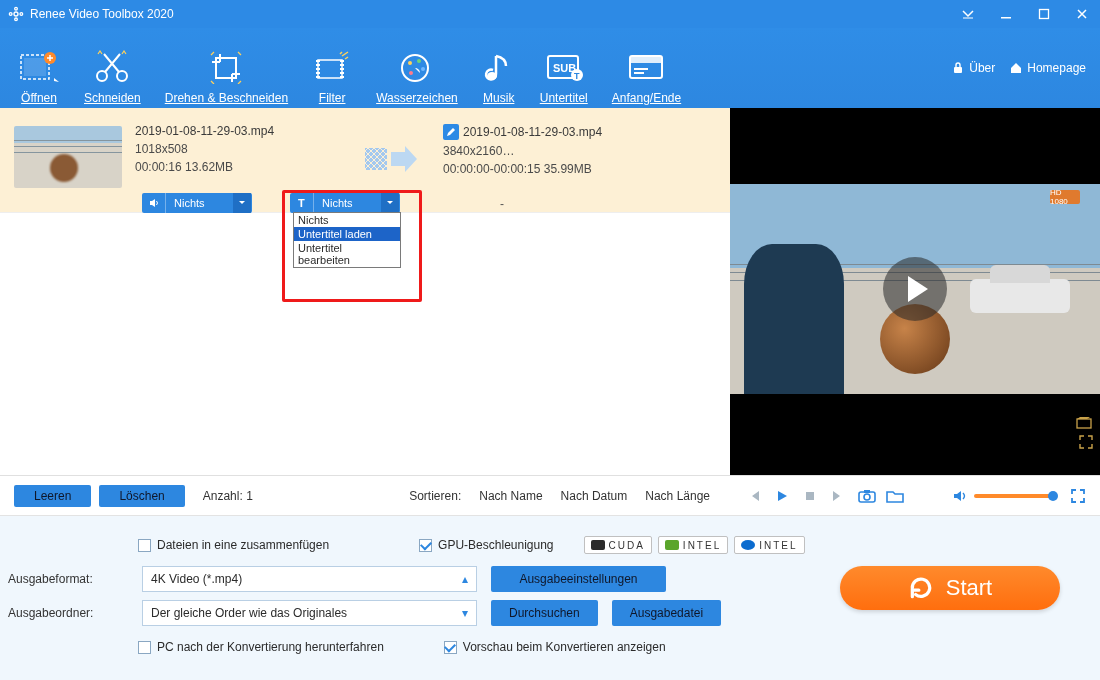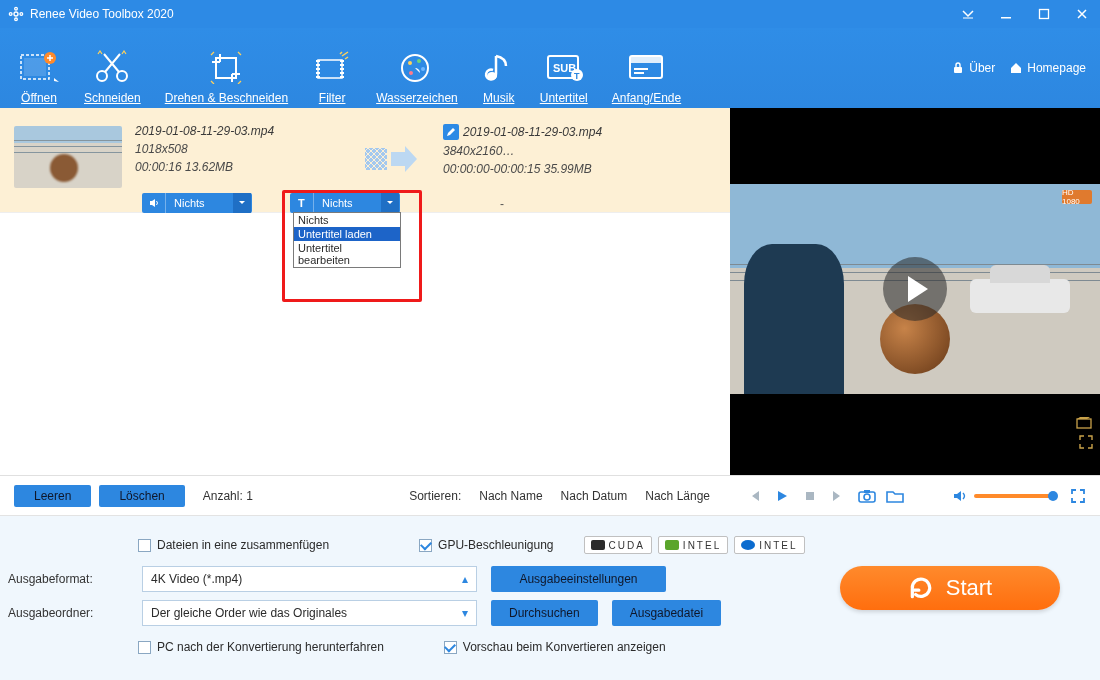--- a/index.html
+++ b/index.html
@@ -72,21 +72,20 @@
   .listpane { width: 730px; background: #fff; position: relative; overflow: visible; }
   .previewpane { width: 370px; background: #000; position: relative; }
   
   .filerow {
     height: 105px;
     background: var(--row-bg);
     display: flex;
     align-items: flex-start;
     border-bottom: 1px solid #eee;
     padding-top: 16px;
-    font-style: italic;
   }
   .thumbwrap { width: 135px; padding: 2px 8px 0 14px; }
   .thumb {
     width: 108px; height: 62px; background: #bfcdd4; border-radius: 2px;
     position: relative; overflow: hidden;
     background: linear-gradient(#a9c8de 0 28%, #d8d3c8 28% 100%);
   }
   .thumb::after { content:""; position:absolute; left:36px; bottom:6px; width:28px; height:28px; background:#8a5a35; border-radius:50%; filter: blur(1px); }
   .ball { position:absolute; left:38px; bottom:8px; width:24px; height:24px; background:radial-gradient(circle at 35% 35%, #c78349, #7b4621); border-radius:50%; }
   .fence { position:absolute; top:22%; left:0; right:0; height:1px; background:#85959e; box-shadow: 0 6px 0 #85959e, 0 12px 0 #85959e; }
@@ -126,21 +125,21 @@
   }
   .subdropdown div { padding: 1px 4px; cursor:pointer; }
   .subdropdown div.selected { background:#1d64c8; color:#fff; }
   
   .previewpane .blacktop { height: 76px; background:#000; }
   .previewpane .vframe {
     position:relative; margin: 0; height: 210px;
     background: linear-gradient(#8fb8d6 0 40%, #cfcac0 40% 100%);
     overflow:hidden;
   }
-  .vframe .hd { position:absolute; top:6px; right:8px; width:30px; height:14px; background:#e07a2e; color:#fff; font-size:8px; display:flex; align-items:center; justify-content:center; border-radius:2px; }
+  .vframe .hd { position:absolute; top:6px; right:20px; width:30px; height:14px; background:#e07a2e; color:#fff; font-size:8px; display:flex; align-items:center; justify-content:center; border-radius:2px; }
   .vframe .person { position:absolute; left:14px; bottom:0; width:100px; height:150px; background:#1e3a52; border-radius: 28px 28px 0 0 / 40px 40px 0 0; }
   .vframe .car { position:absolute; right:30px; top:95px; width:100px; height:34px; background:#e8e8e8; border-radius:6px; }
   .vframe .car::before { content:""; position:absolute; top:-14px; left:20px; width:60px; height:18px; background:#d8d8d8; border-radius:6px 6px 0 0; }
   .vframe .bigball { position:absolute; left:150px; bottom:20px; width:70px; height:70px; background:radial-gradient(circle at 35% 35%, #c78349, #653716); border-radius:50%; filter: blur(0.5px); }
   .vframe .fence2 { position:absolute; top:38%; left:0; right:0; height:1px; background:#7e8a92; box-shadow: 0 8px 0 #7e8a92, 0 16px 0 #7e8a92; }
   .vframe .playbtn {
     position:absolute; top:50%; left:50%; transform:translate(-50%,-50%);
     width:64px; height:64px; border-radius:50%; background:rgba(40,40,40,.55); cursor:pointer;
     display:flex; align-items:center; justify-content:center;
   }

